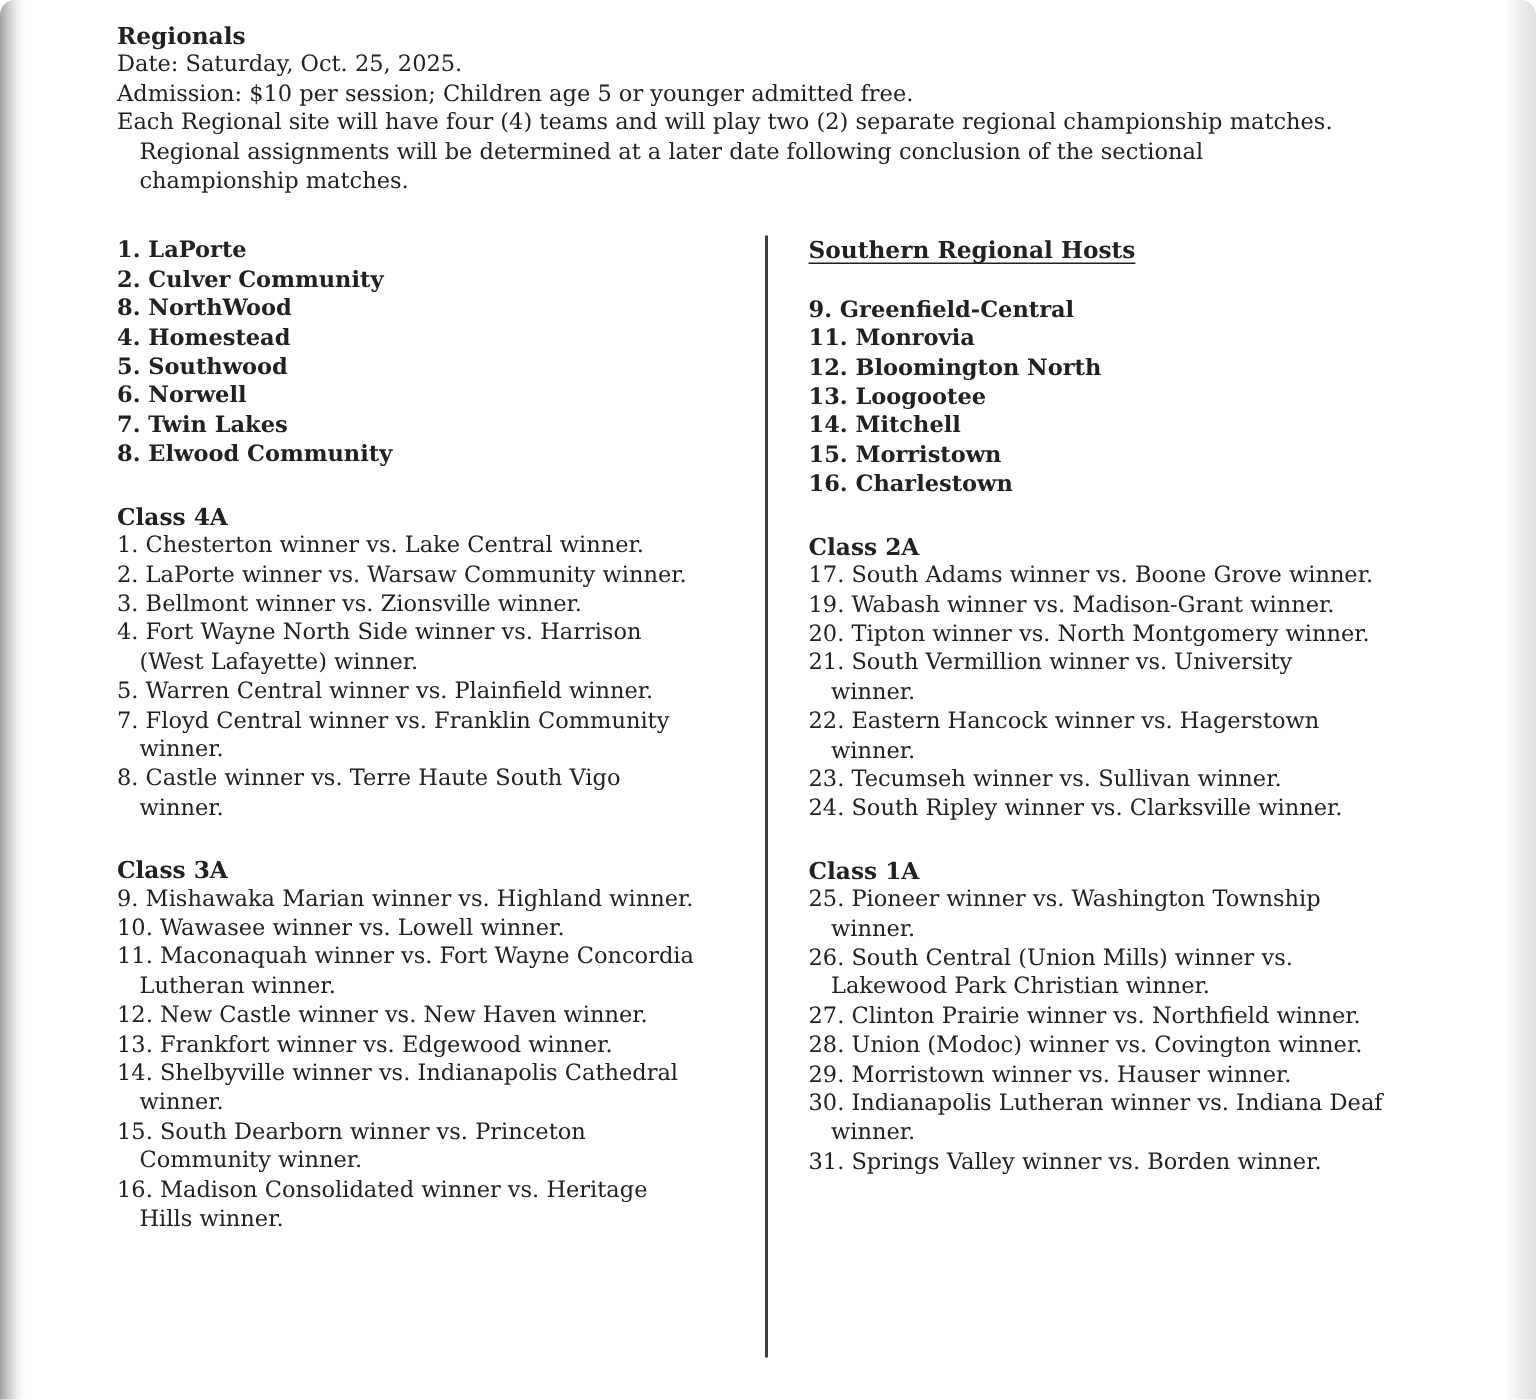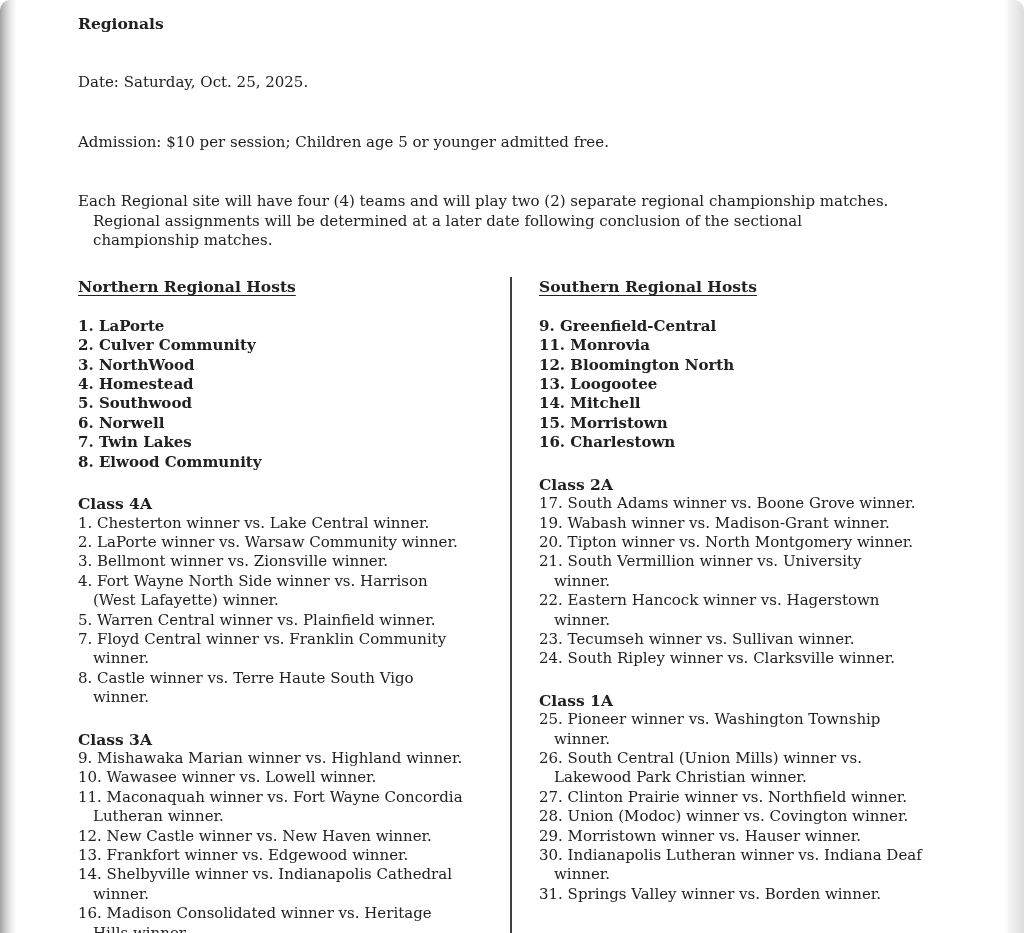--- a/index.html
+++ b/index.html
@@ -25,21 +25,20 @@
   }
   .content {
     position:absolute; left:78px; top:14px; width:928px;
   }
   .doc-title { font-weight:bold; font-size:15.5px; }
   .intro-line {
     white-space:pre-wrap;
     padding-left:15px;
     text-indent:-15px;
     max-width:900px;
-    margin-top:40px;
   }
   .columns {
     display:flex;
     margin-top:27px;
     min-height:748px;
     align-items:stretch;
   }
   .col-left  { width:432px; flex:0 0 432px; }
   .divider   { width:2px; flex:0 0 2px; background:#3e3e3e; }
   .col-right { flex:1 1 auto; margin-left:27px; }
@@ -74,25 +73,24 @@
     <div class="intro-line">Date: Saturday, Oct. 25, 2025.</div>
     <div class="intro-line">Admission: $10 per session; Children age 5 or younger admitted free.</div>
     <div class="intro-line">Each Regional site will have four (4) teams and will play two (2) separate regional championship matches.
 Regional assignments will be determined at a later date following conclusion of the sectional
 championship matches.</div>
   </div>
 
   <div class="columns">
 
     <div class="col-left">
-      <div class="col-heading">Northern Regional Hosts</div>
       <ul class="hosts">
           <li class="host">1. LaPorte</li>
           <li class="host">2. Culver Community</li>
-          <li class="host">3. NorthWood</li>
+          <li class="host">8. NorthWood</li>
           <li class="host">4. Homestead</li>
           <li class="host">5. Southwood</li>
           <li class="host">6. Norwell</li>
           <li class="host">7. Twin Lakes</li>
           <li class="host">8. Elwood Community</li>
         </ul>
       <div class="class-section">
         <div class="class-label">Class 4A</div>
         <ul class="matches">
             <li class="match">1. Chesterton winner vs. Lake Central winner.</li>
@@ -111,20 +109,22 @@
         <div class="class-label">Class 3A</div>
         <ul class="matches">
             <li class="match">9. Mishawaka Marian winner vs. Highland winner.</li>
             <li class="match">10. Wawasee winner vs. Lowell winner.</li>
             <li class="match">11. Maconaquah winner vs. Fort Wayne Concordia
 Lutheran winner.</li>
             <li class="match">12. New Castle winner vs. New Haven winner.</li>
             <li class="match">13. Frankfort winner vs. Edgewood winner.</li>
             <li class="match">14. Shelbyville winner vs. Indianapolis Cathedral
 winner.</li>
+            <li class="match">15. South Dearborn winner vs. Princeton
+Community winner.</li>
             <li class="match">16. Madison Consolidated winner vs. Heritage
 Hills winner.</li>
           </ul>
       </div>
     </div>
 
     <div class="divider"></div>
 
     <div class="col-right">
       <div class="col-heading">Southern Regional Hosts</div>

